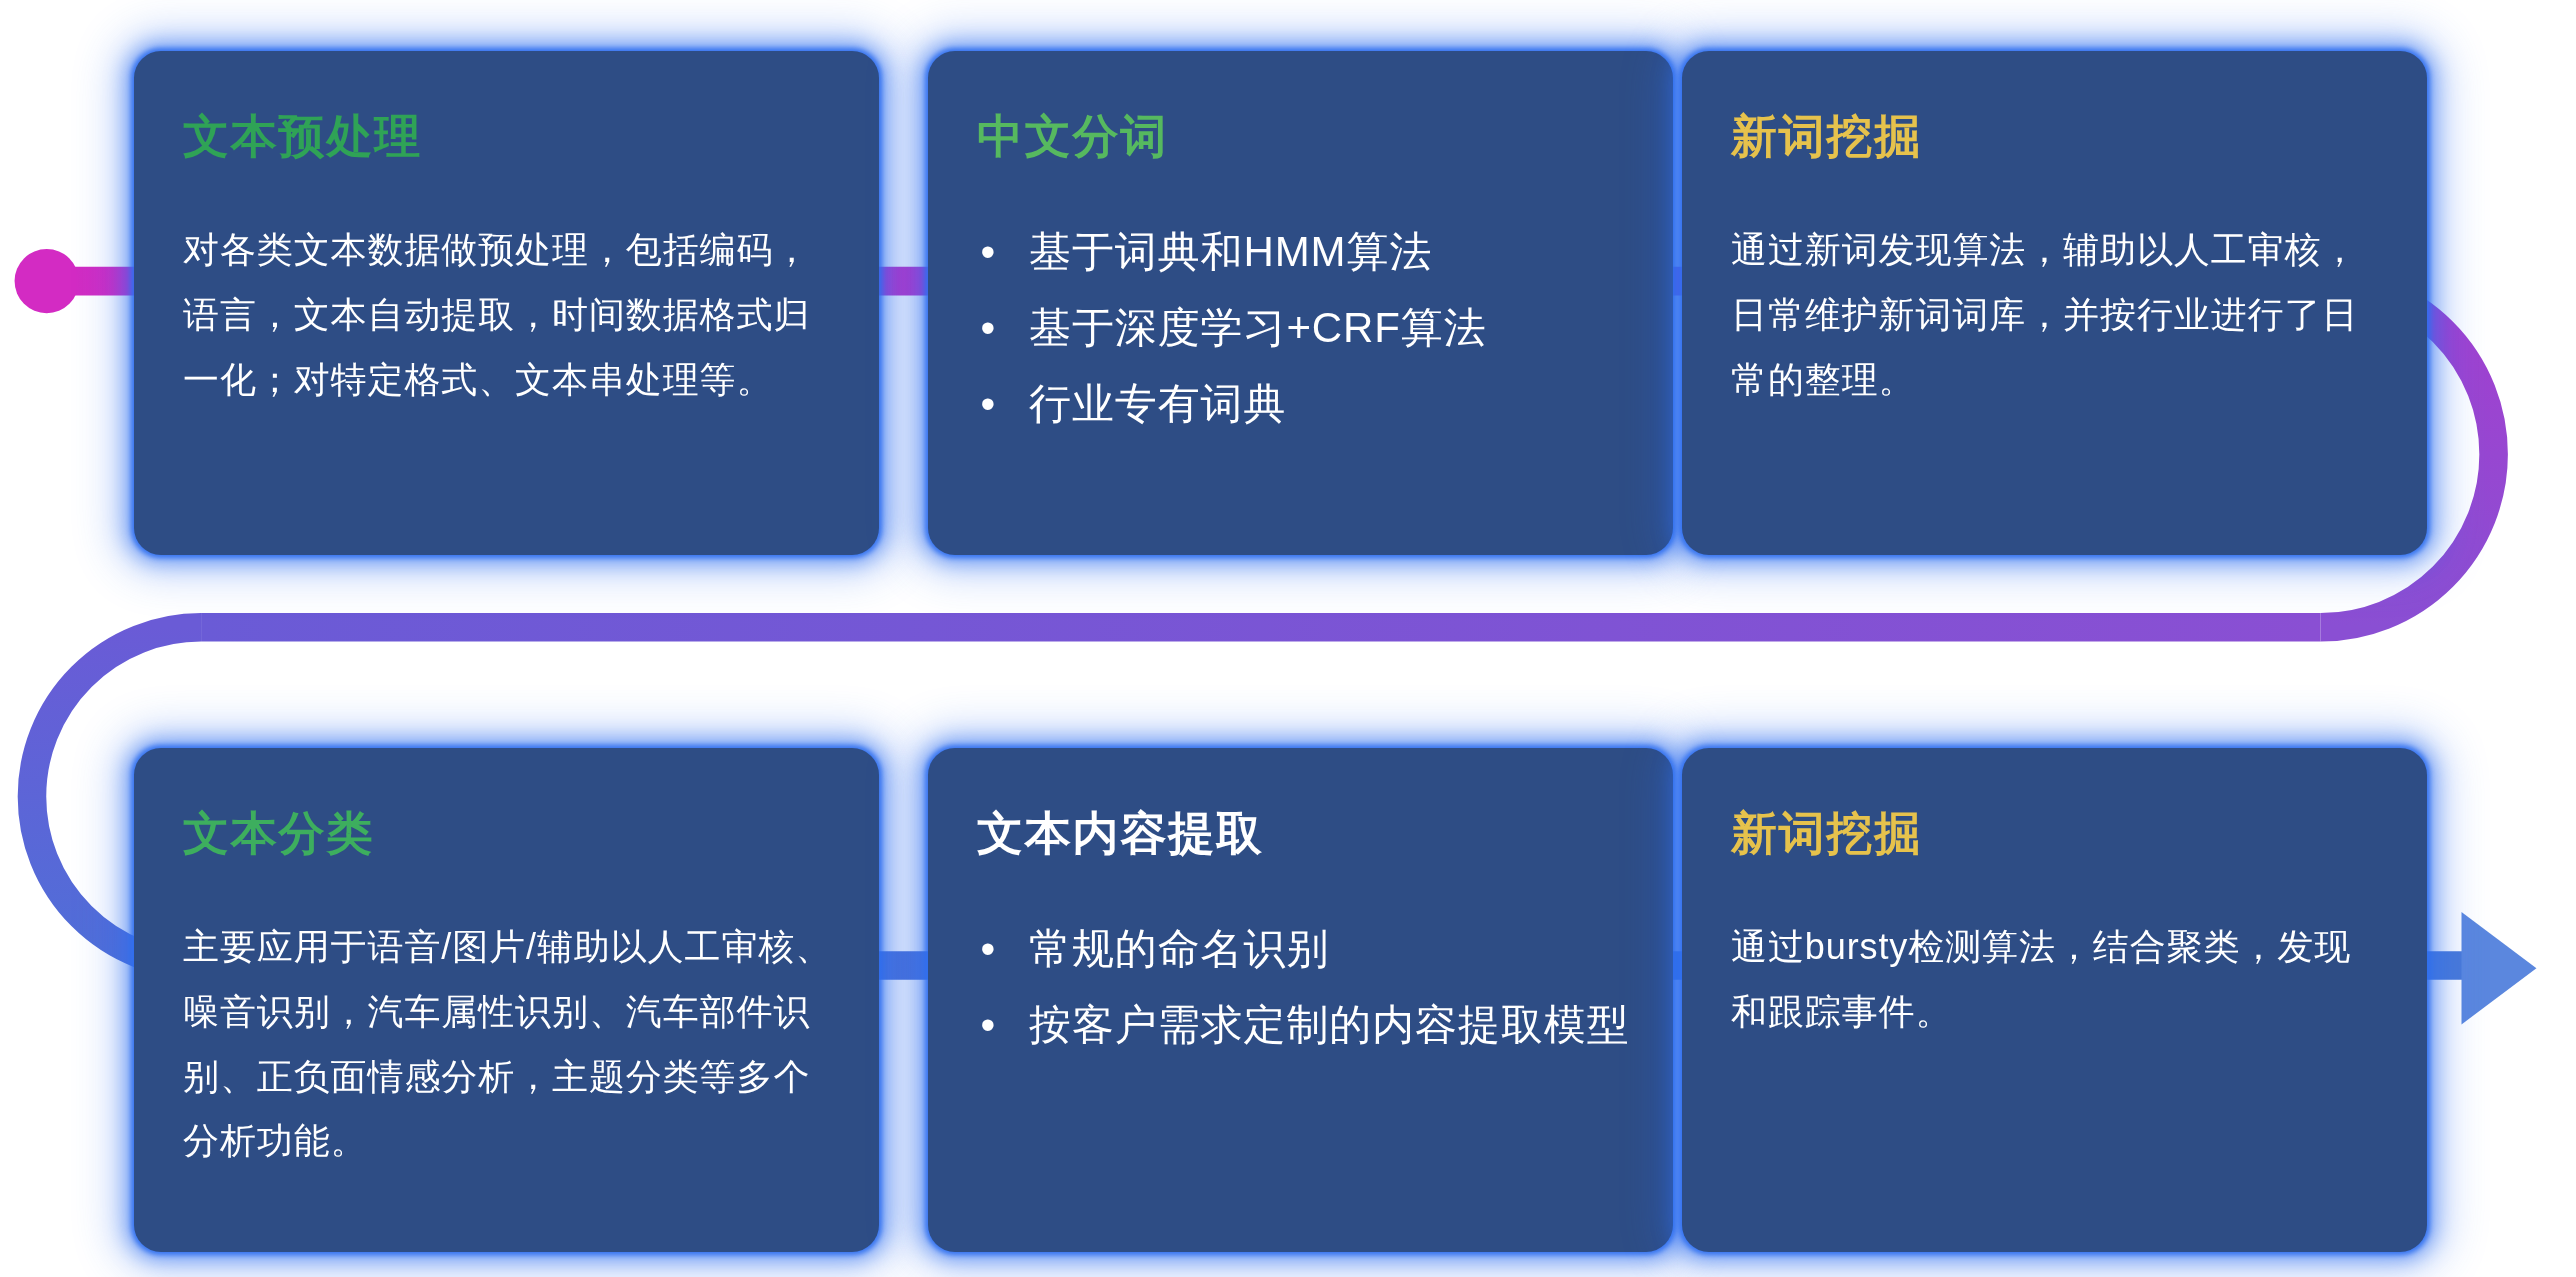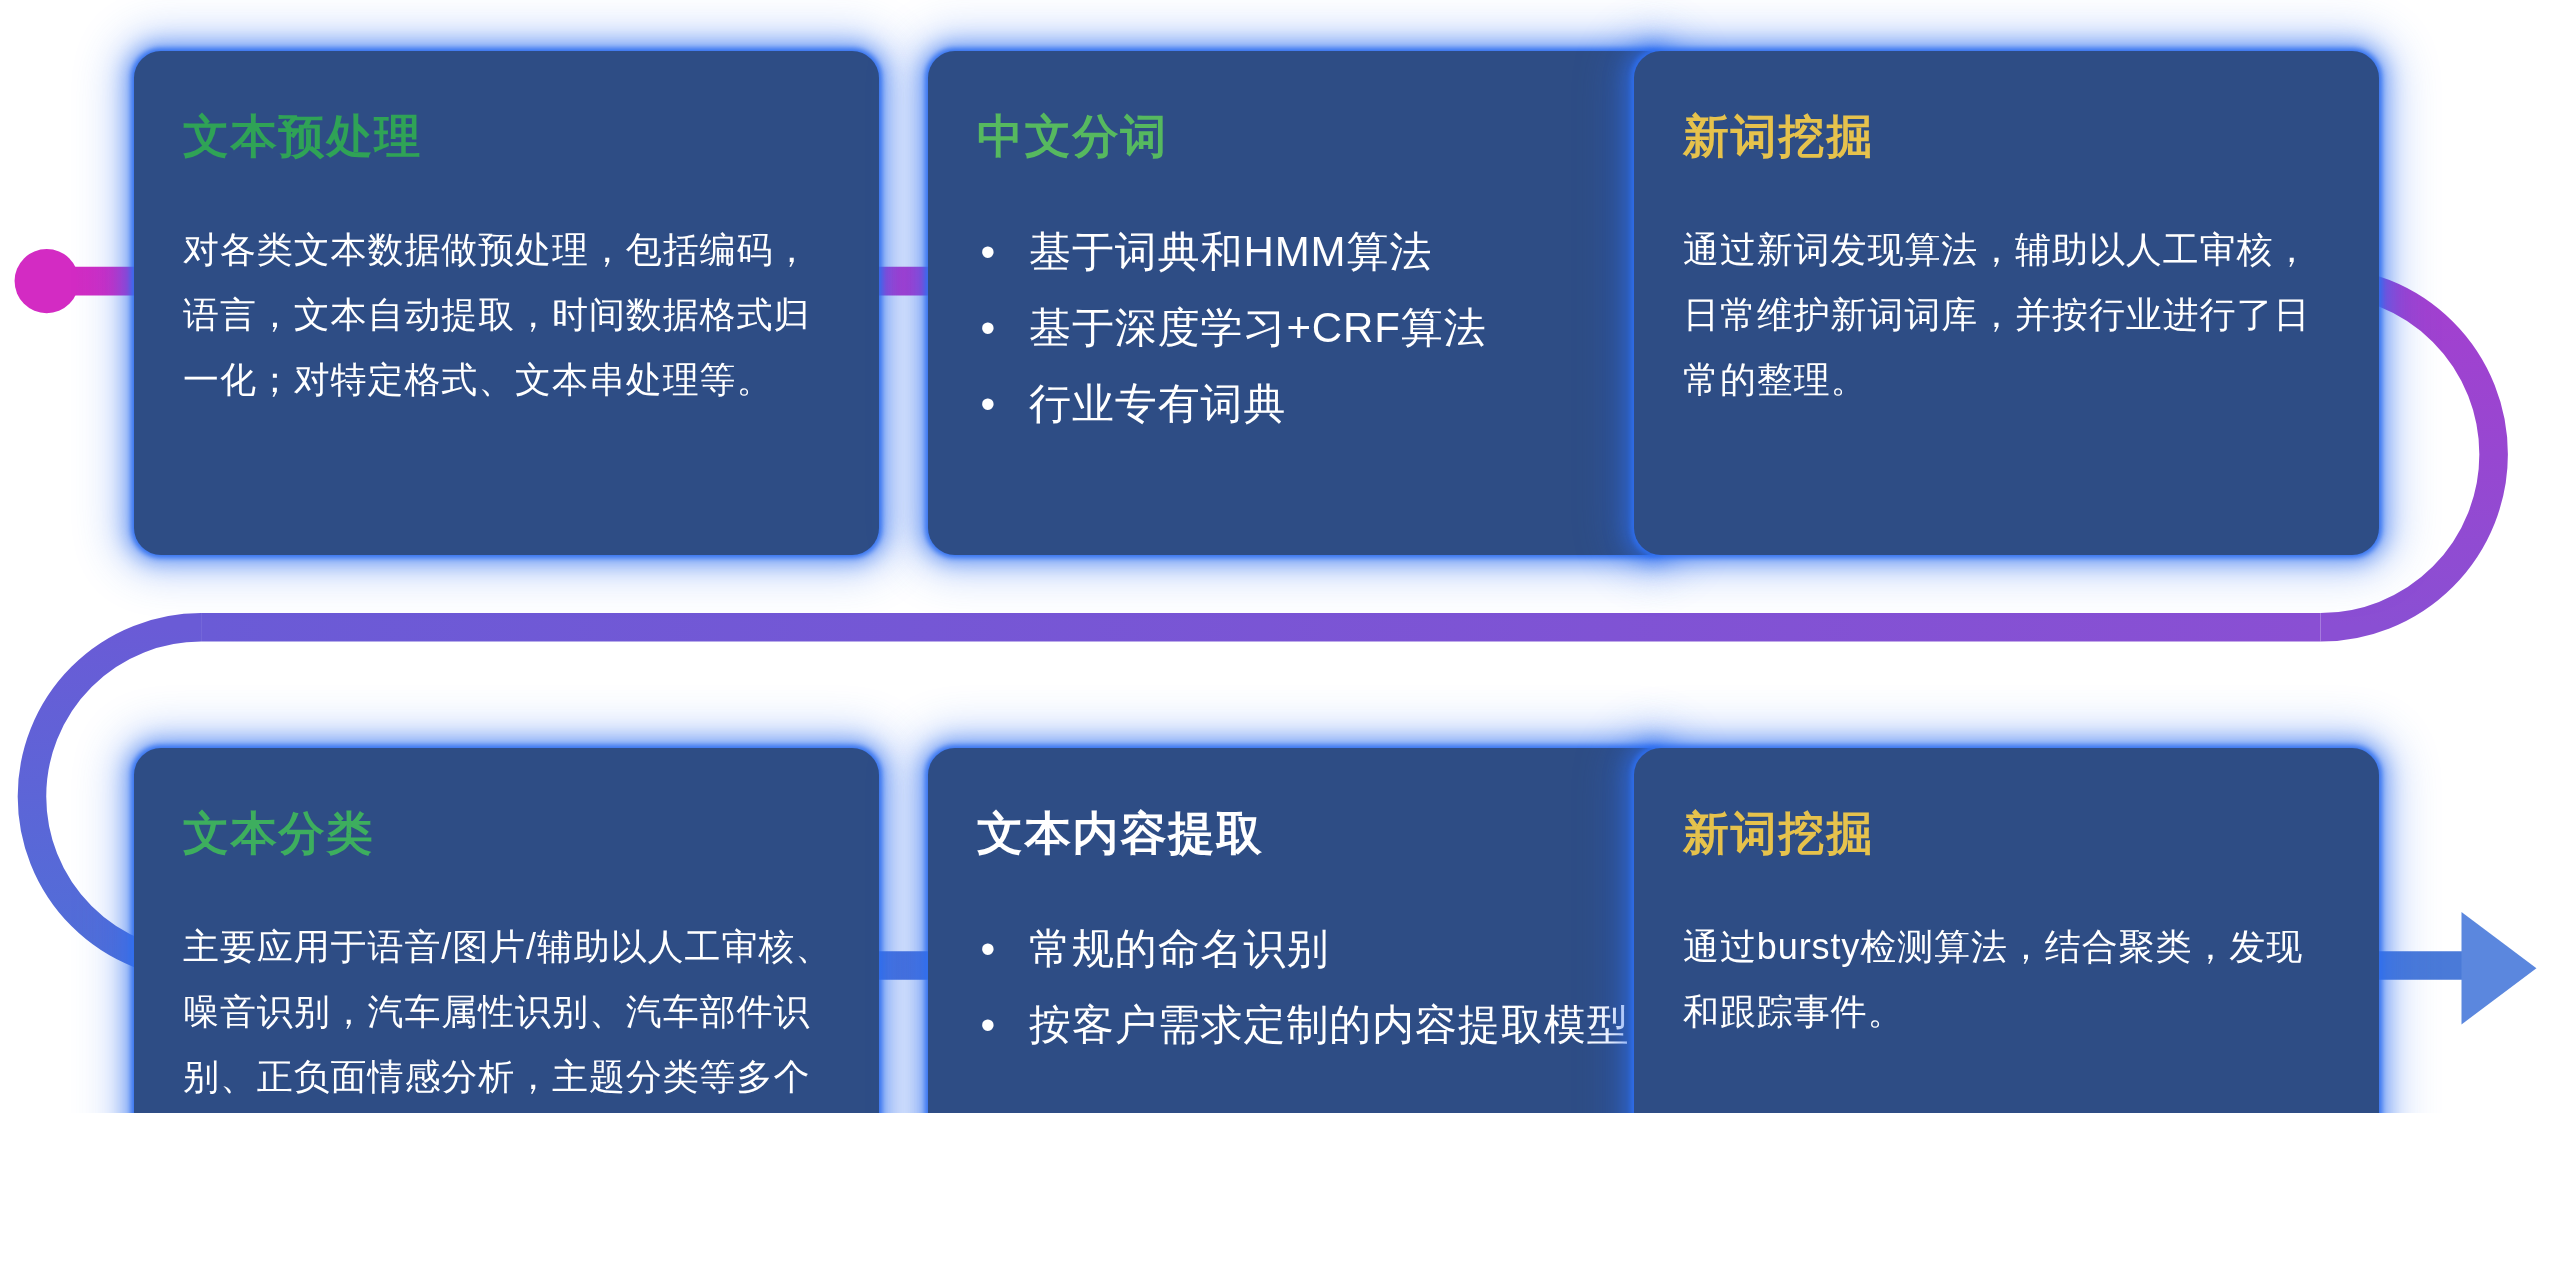--- a/index.html
+++ b/index.html
@@ -5,21 +5,21 @@
   :root {
     --card-bg: #2e4d85;
     --page-bg: #ffffff;
     --body-text: #ffffff;
   }
   * { box-sizing: border-box; margin: 0; padding: 0; }
   html, body { background: var(--page-bg); }
   .canvas {
     position: relative;
     width: 2576px;
-    height: 1113px;
+    height: 1277px;
     background: var(--page-bg);
     overflow: hidden;
     font-family: "Liberation Sans", "DejaVu Sans", sans-serif;
   }
   .flow-svg {
     position: absolute;
     left: 0; top: 0;
     width: 2576px; height: 1277px;
     z-index: 0;
   }
@@ -33,21 +33,21 @@
     z-index: 1;
     box-shadow:
       0 0 5.4px 2.7px rgba(47, 111, 240, 0.9),
       0 0 19.6px 9px rgba(47, 111, 240, 0.55),
       0 0 41px 19.6px rgba(47, 111, 240, 0.28);
   }
   .row1 { top: 51px; }
   .row2 { top: 748px; }
   .col1 { left: 134px; }
   .col2 { left: 928px; }
-  .col3 { left: 1634px; }
+  .col3 { left: 1682px; }
   .card h2 {
     font-size: 46px;
     font-weight: bold;
     letter-spacing: 1.8px;
     margin-bottom: 50px;
   }
   .card .body {
     color: var(--body-text);
     font-size: 36px;
     line-height: 1.8;

